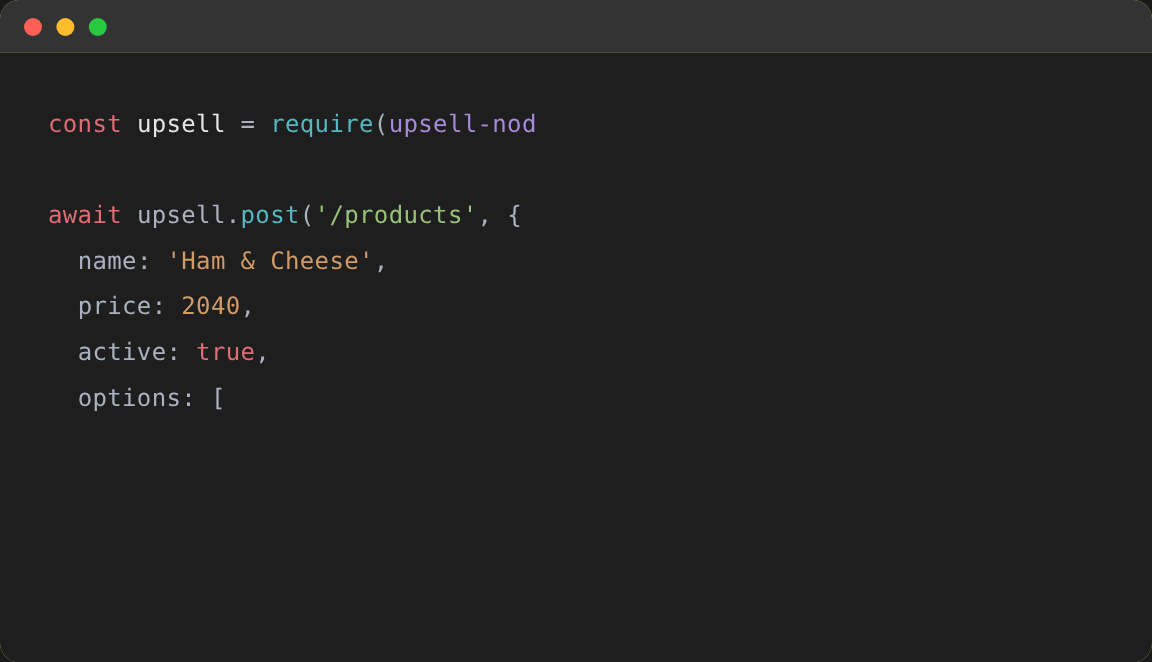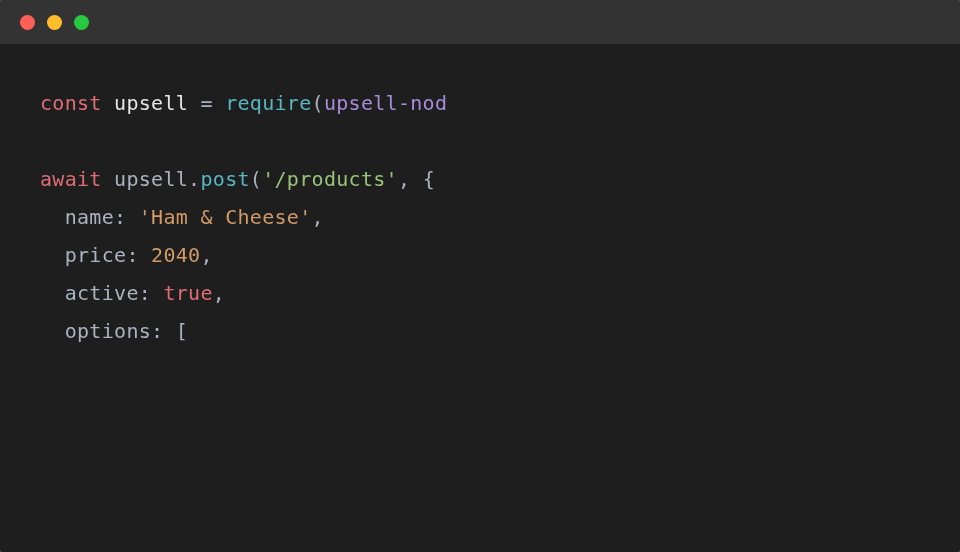--- a/index.html
+++ b/index.html
@@ -11,21 +11,21 @@
       width: 960px;
       height: 552px;
       background: #1a1a1a;
       font-family: 'SF Mono', 'Monaco', 'Menlo', 'Consolas', monospace;
       overflow: hidden;
     }
     .window {
       width: 100%;
       height: 100%;
       background: #bef264;
-      border-radius: 2px;
+      border-radius: 16px;
       overflow: hidden;
       display: flex;
       flex-direction: column;
     }
     .titlebar {
       height: 44px;
       background: #333333;
       display: flex;
       align-items: center;
       padding-left: 20px;

